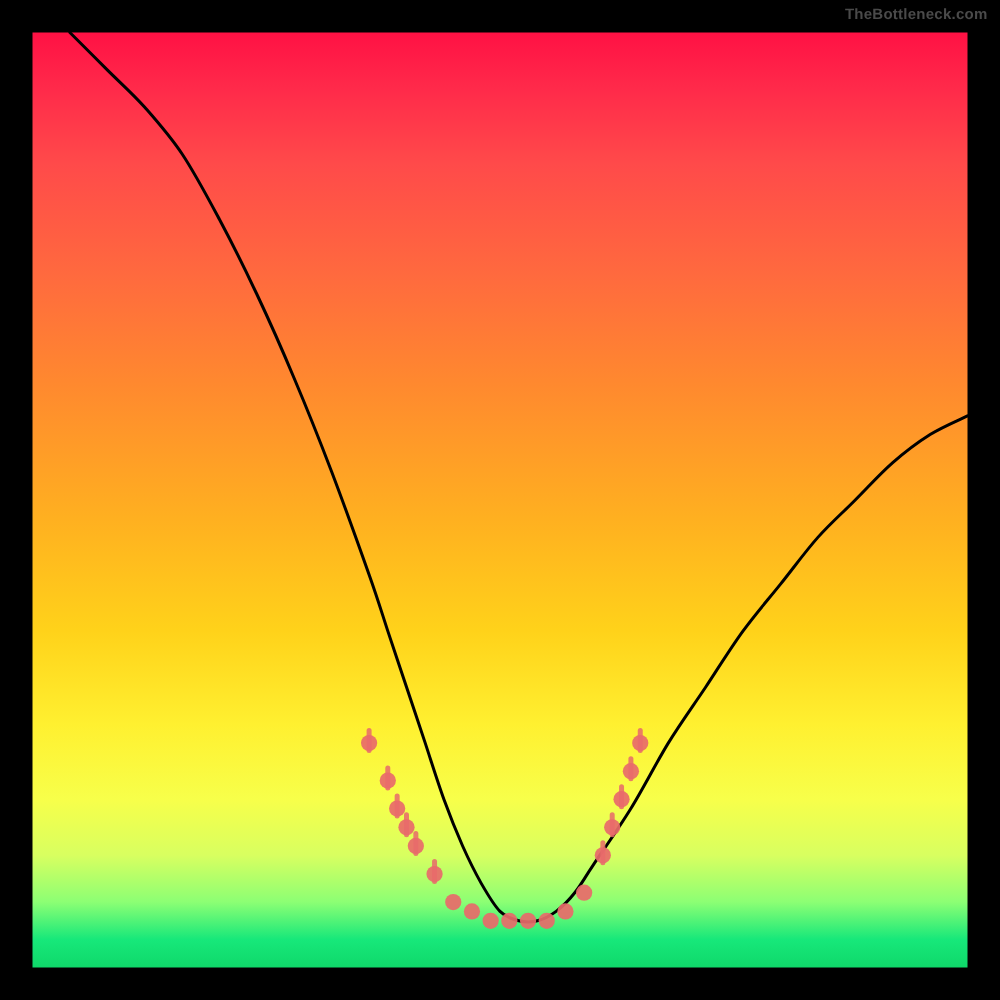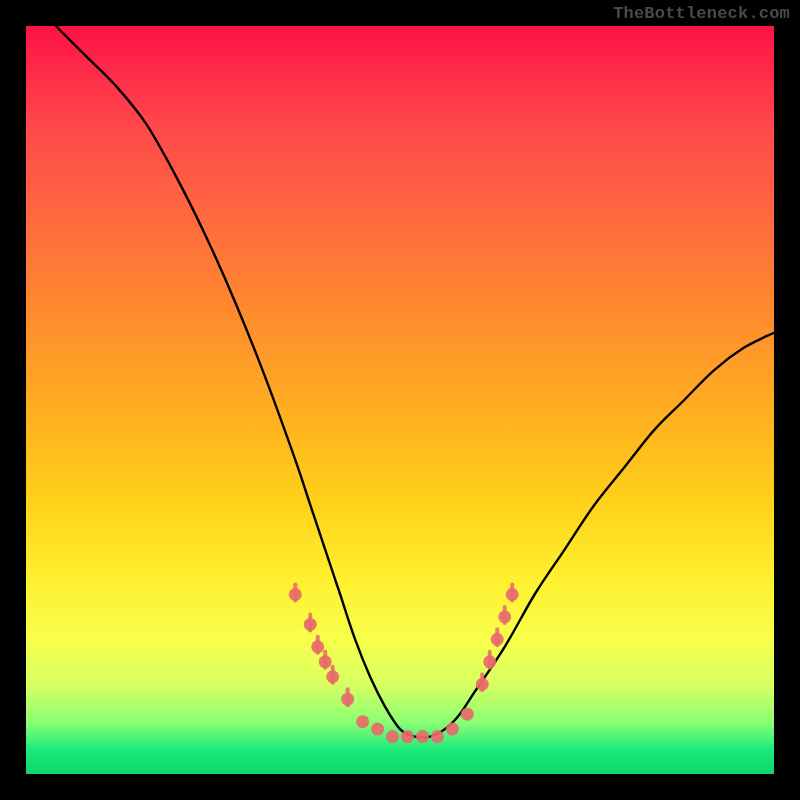--- a/index.html
+++ b/index.html
@@ -39,25 +39,24 @@
       #8cff74 93%,
       #17e87a 97%,
       #0fd86a 100%
     );
   }
   .watermark {
     position: absolute;
     top: 4px;
     right: 10px;
     color: #4a4a4a;
-    font-size: 17px;
+    font-size: 12px;
     font-weight: 600;
     letter-spacing: 0.2px;
     user-select: none;
-    font-family: Liberation Mono, monospace;
   }
   svg.curve {
     position: absolute;
     left: 0;
     top: 0;
     width: 748px;
     height: 748px;
     overflow: visible;
   }
 </style>

